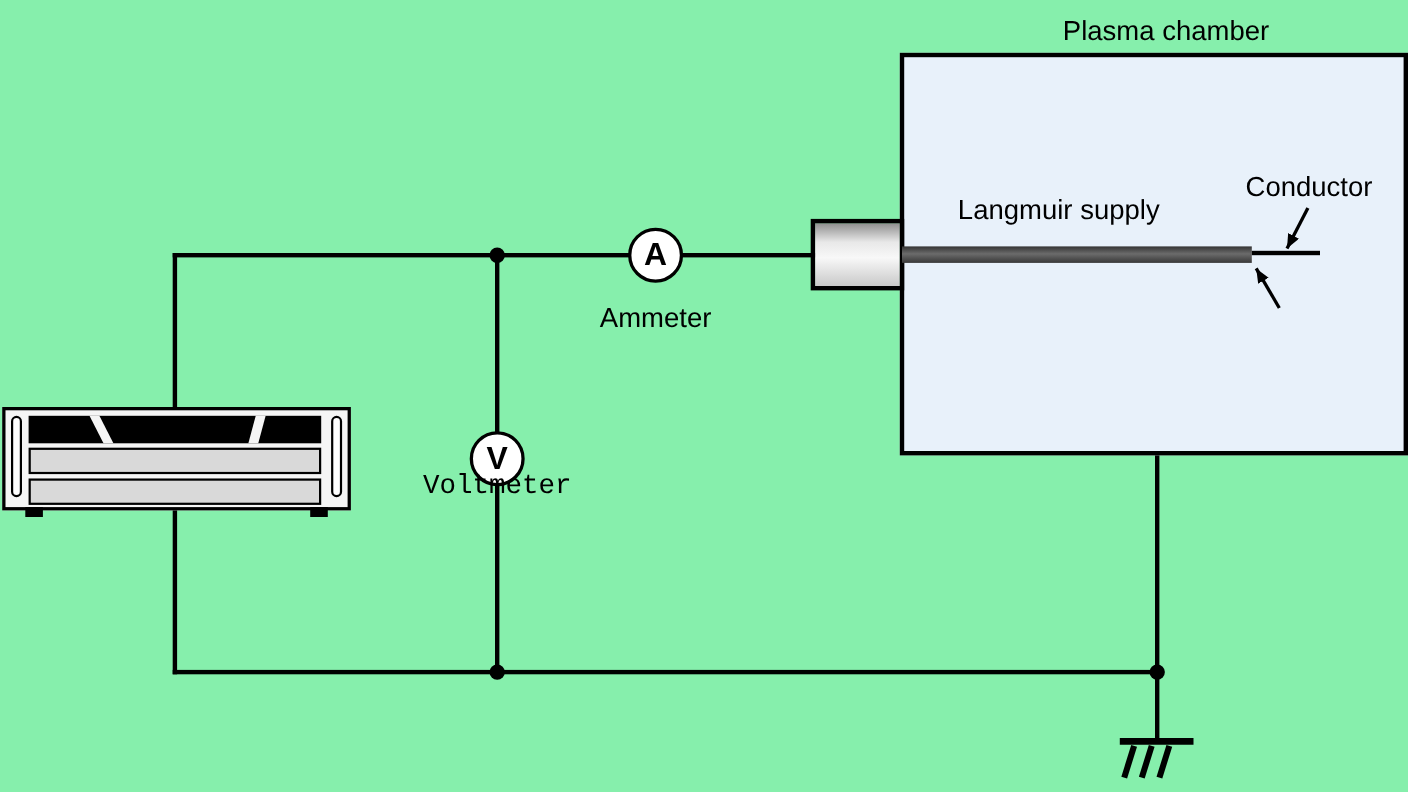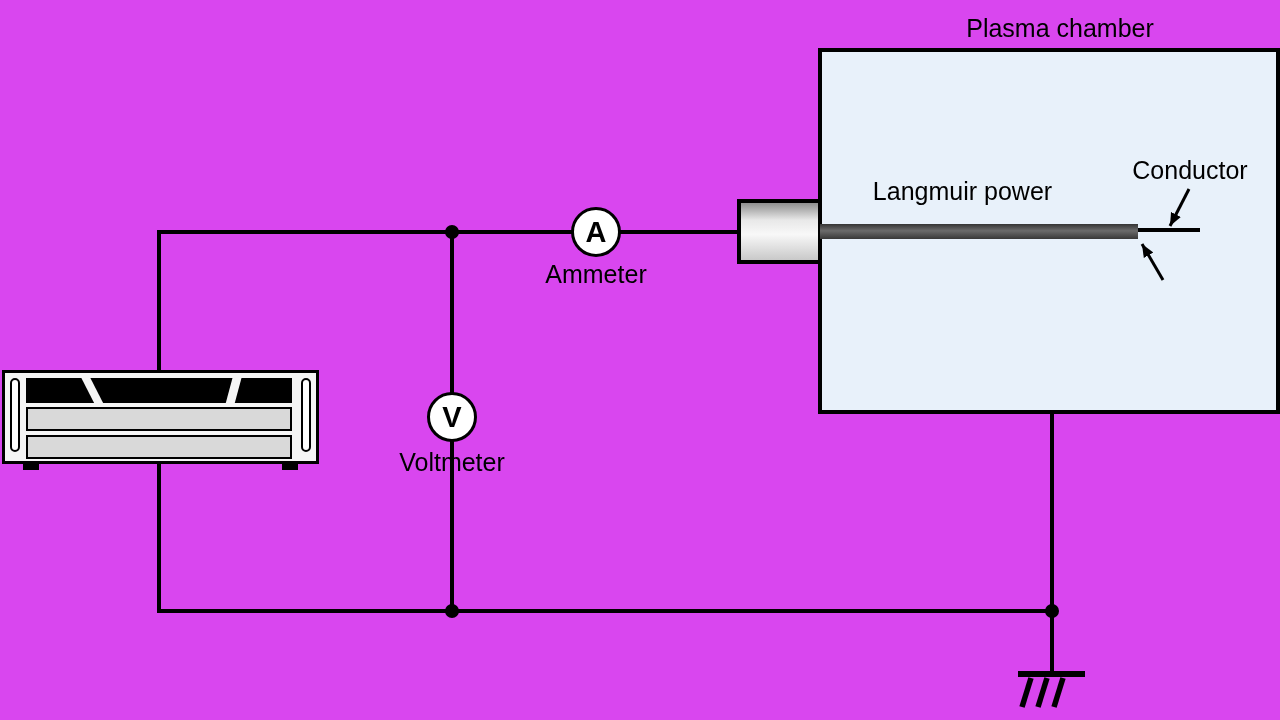--- a/index.html
+++ b/index.html
@@ -1,17 +1,17 @@
 <!DOCTYPE html>
 <html><head>
 <meta charset="utf-8">
 <style>
   html,body{margin:0;padding:0;background:#ffffff;}
   #canvas{
-    position:relative;width:1280px;height:720px;background:#d946ef;
+    position:relative;width:1280px;height:720px;background:#86efac;
     font-family:"Liberation Sans", sans-serif;color:#000;overflow:hidden;
   }
   .wire{position:absolute;background:#000;}
   .dot{position:absolute;width:14px;height:14px;border-radius:50%;background:#000;}
   .lbl{position:absolute;font-size:25px;line-height:1.15;text-align:center;white-space:nowrap;}
 
   
   .chamber{
     position:absolute;left:818px;top:48px;width:462px;height:366px;
     background:#e8f1fa;border:4px solid #000;box-sizing:border-box;
@@ -19,22 +19,22 @@
   .chamber-title{left:900px;top:14px;width:320px;}
 
   
   .meter{
     position:absolute;width:50px;height:50px;border:3px solid #000;border-radius:50%;
     background:#fff;box-sizing:border-box;display:flex;align-items:center;justify-content:center;
     font-weight:bold;font-size:29px;
   }
   .ammeter{left:571px;top:207px;}
   .voltmeter{left:427px;top:392px;}
-  .ammeter-label{left:496px;top:260px;width:200px;}
-  .voltmeter-label{left:352px;top:448px;width:200px;}
+  .ammeter-label{left:496px;top:275px;width:200px;}
+  .voltmeter-label{left:352px;top:428px;width:200px;font-family:Liberation Mono, monospace;}
 
   
   .feedthrough{
     position:absolute;left:737px;top:199px;width:85px;height:65px;box-sizing:border-box;
     border:4px solid #000;
     background:linear-gradient(180deg,#8f8f8f 0%,#e8e8e8 30%,#f8f8f8 55%,#c9c9c9 100%);
   }
   .probe-rod{
     position:absolute;left:820px;top:224px;width:318px;height:15px;
     background:linear-gradient(180deg,#343434 0%,#6b6b6b 45%,#383838 100%);
@@ -84,21 +84,21 @@
   <div class="dot" style="left:445px;top:225px;"></div>
   <div class="dot" style="left:445px;top:604px;"></div>
   <div class="dot" style="left:1045px;top:604px;"></div>
 
   <div class="chamber"></div>
   <div class="lbl chamber-title">Plasma chamber</div>
 
   <div class="feedthrough"></div>
   <div class="probe-rod"></div>
   <div class="conductor-line"></div>
-  <div class="lbl probe-label">Langmuir power</div>
+  <div class="lbl probe-label">Langmuir supply</div>
   <div class="lbl conductor-label">Conductor</div>
 
   <div class="meter ammeter">
     <span>A</span>
   </div>
   <div class="lbl ammeter-label">Ammeter</div>
 
   <div class="meter voltmeter">
     <span>V</span>
   </div>

